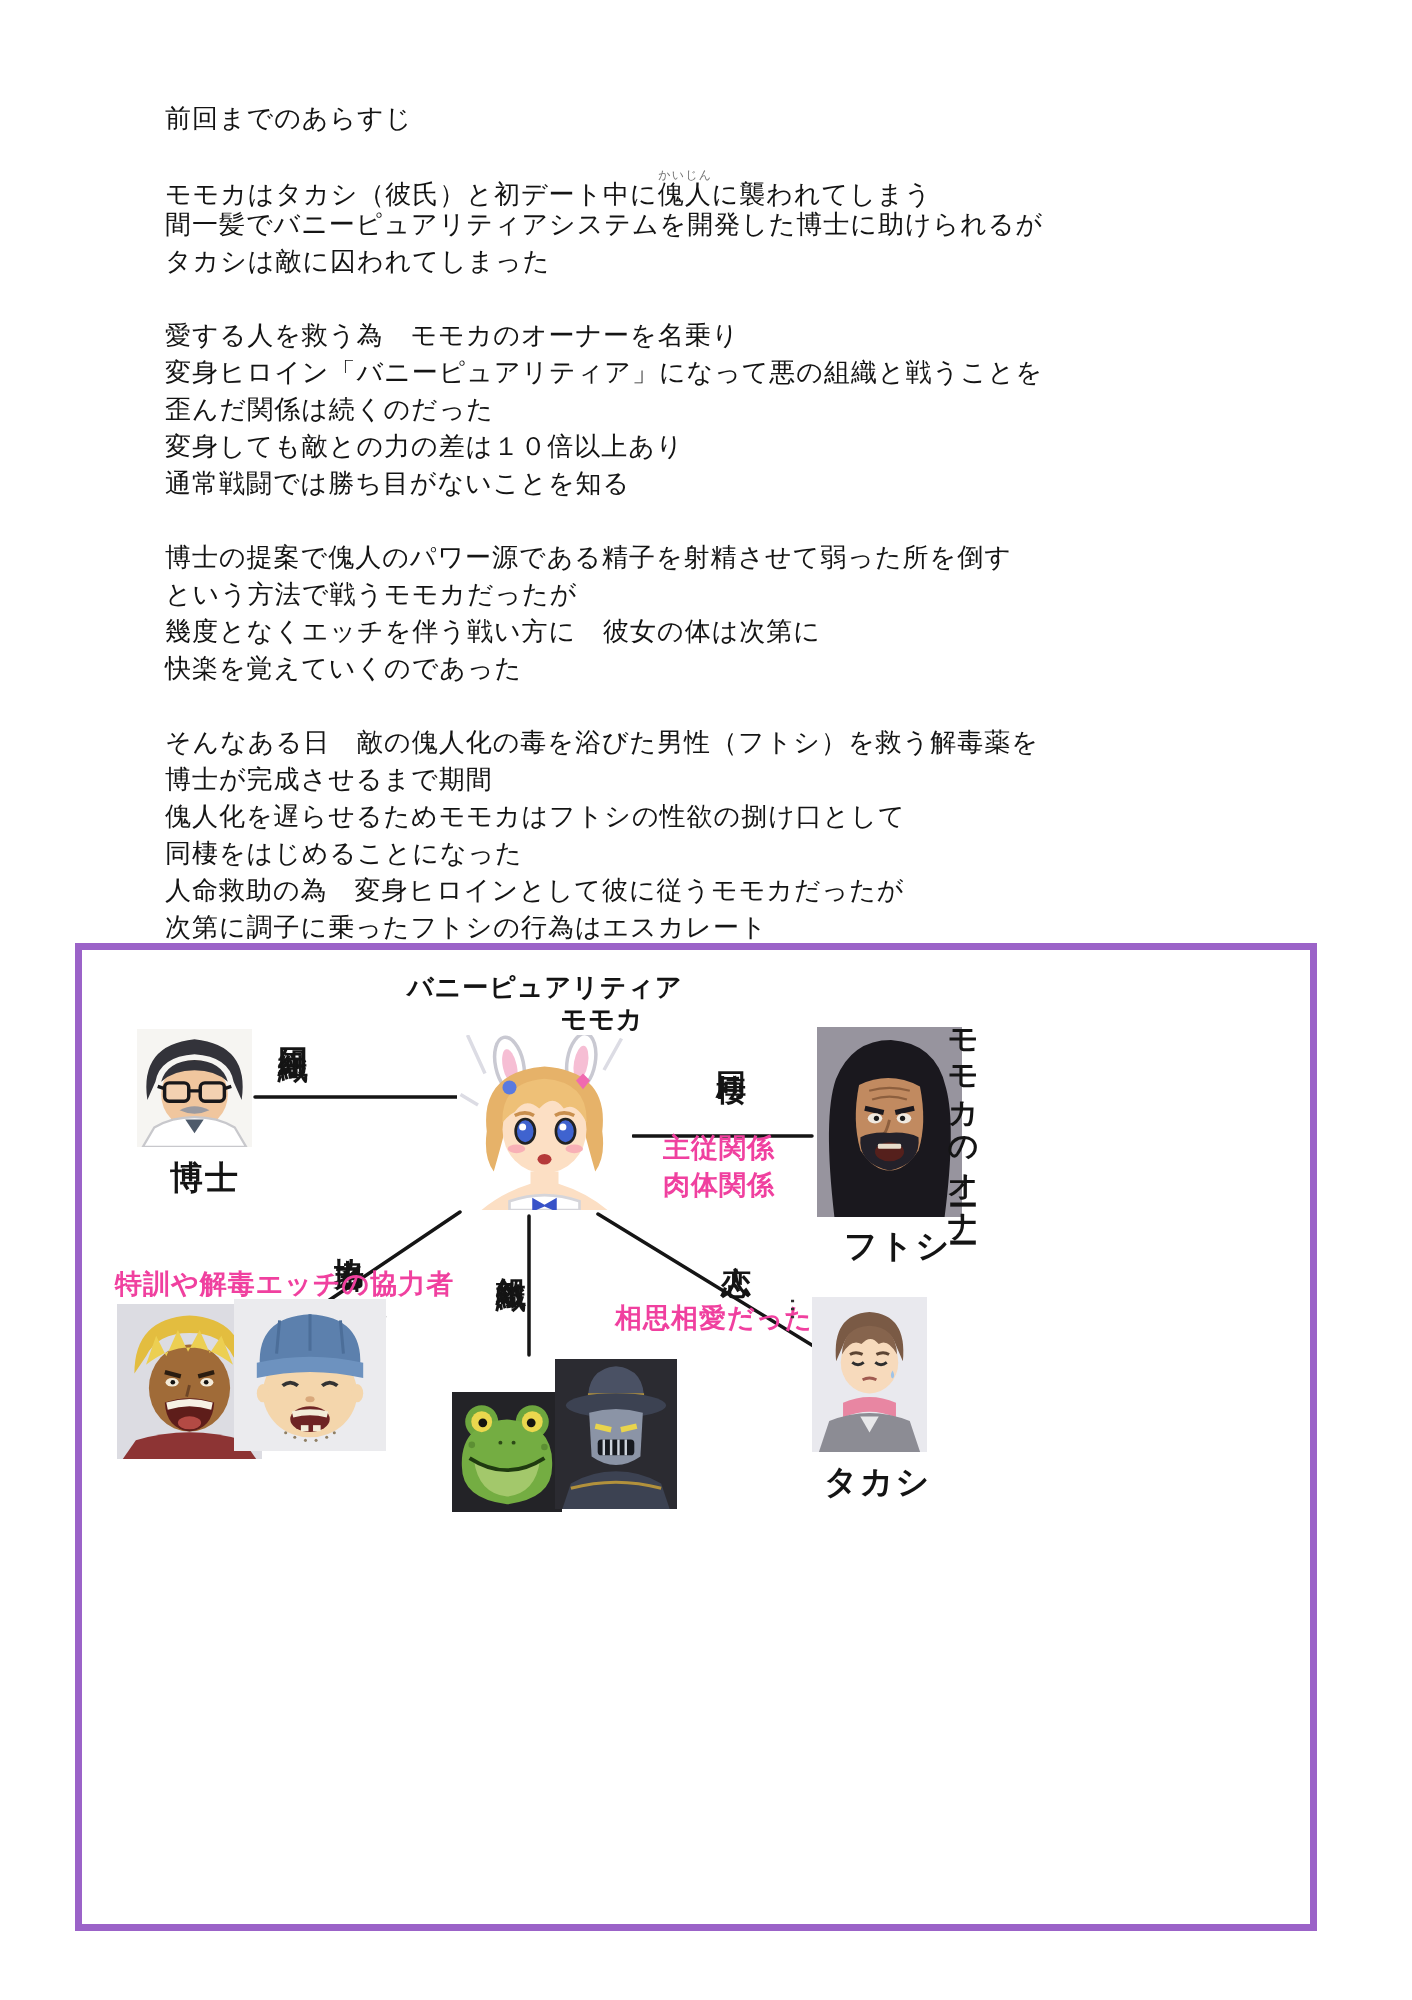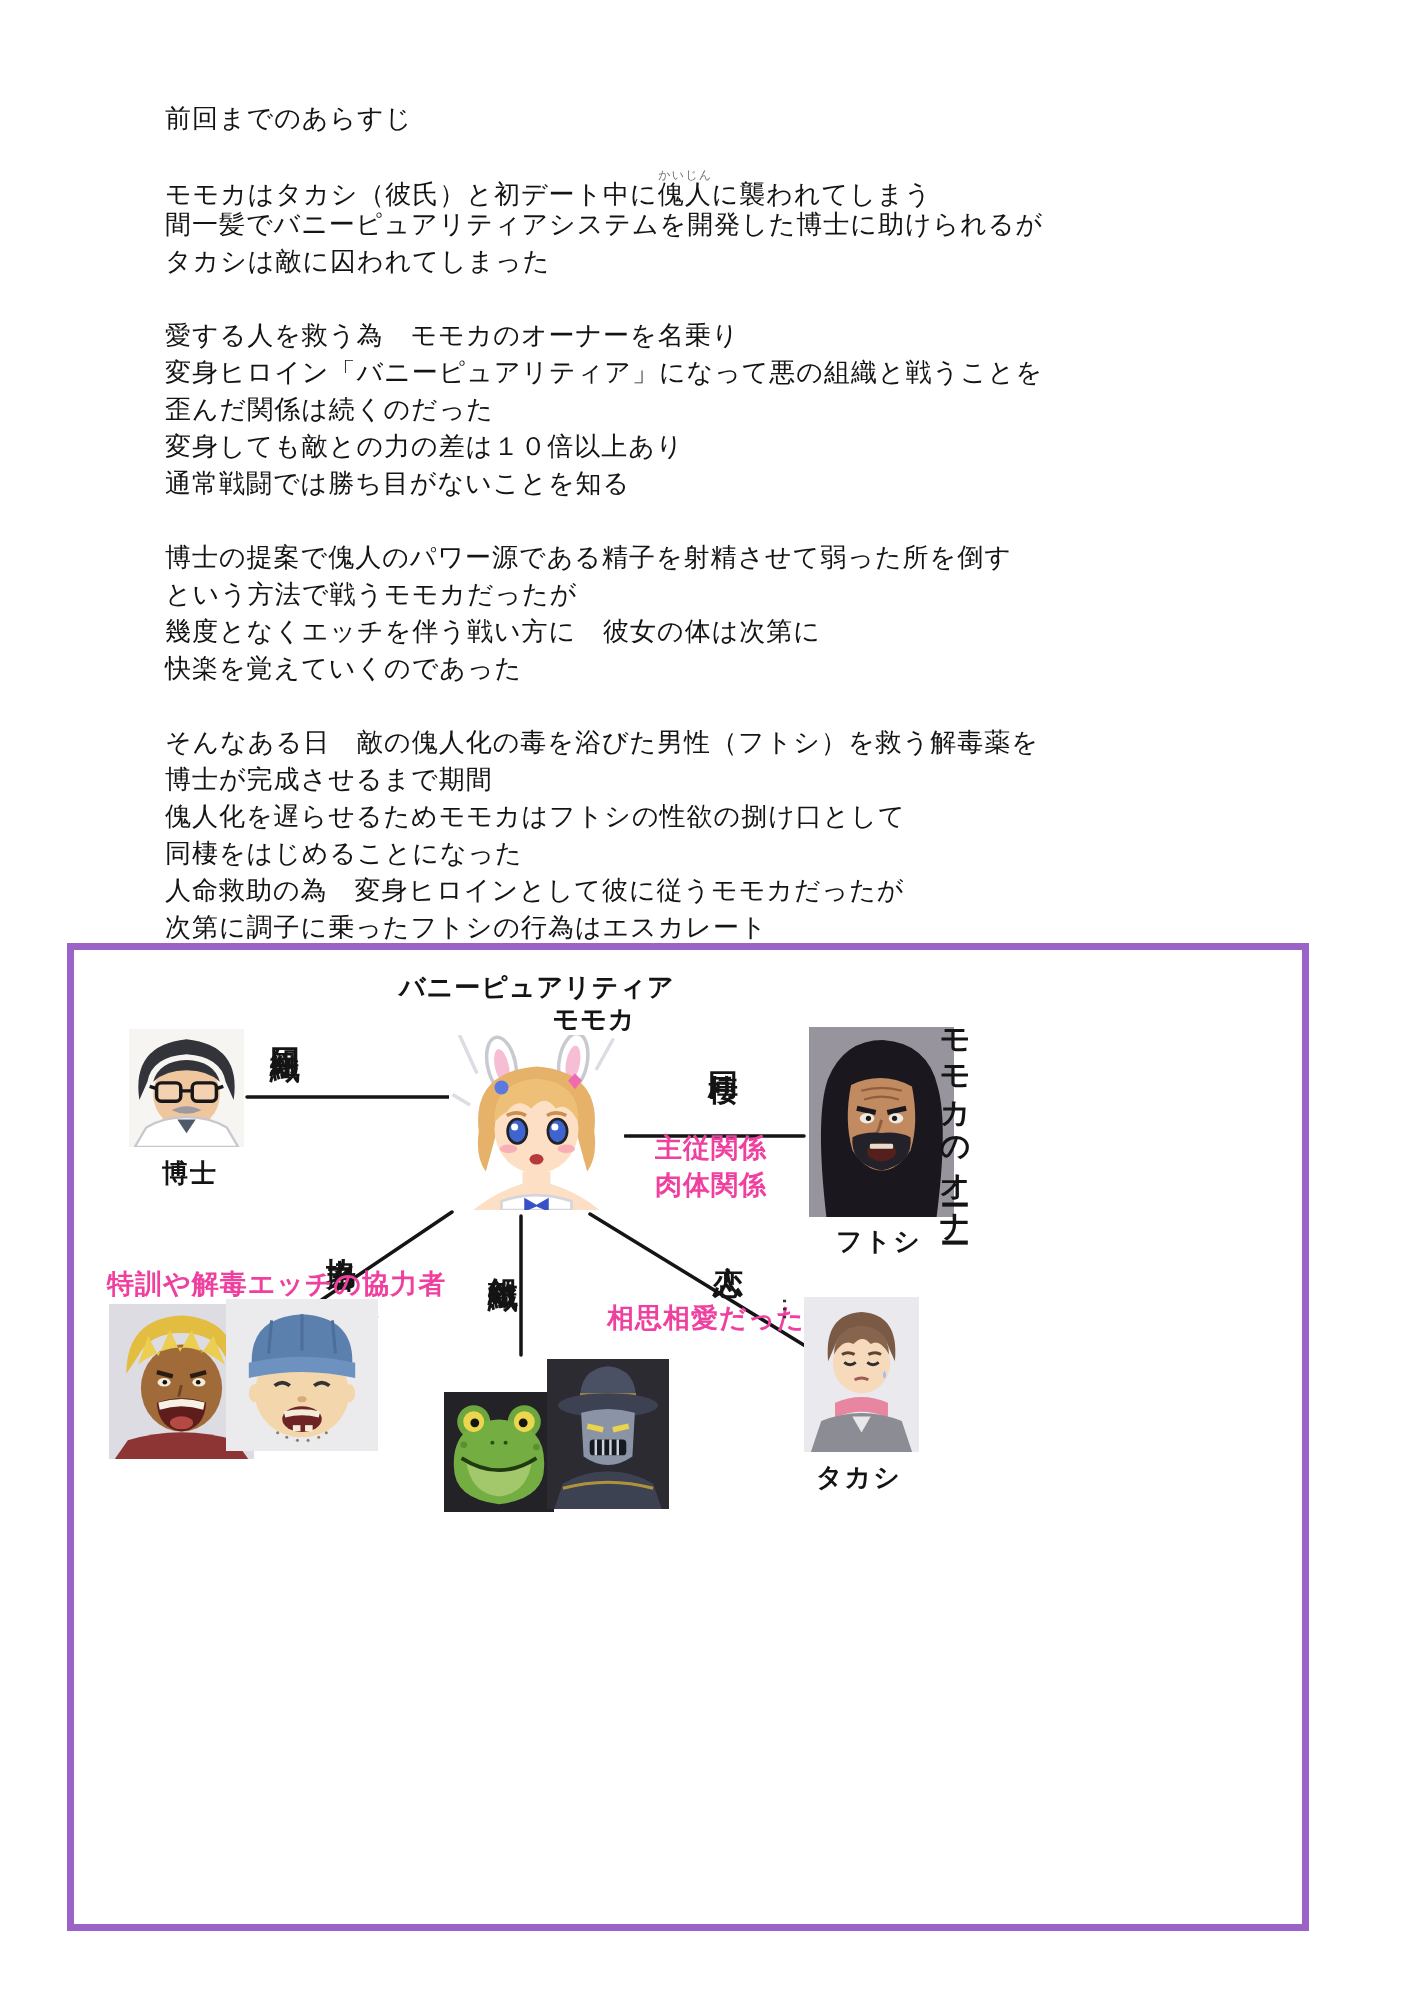--- a/index.html
+++ b/index.html
@@ -10,27 +10,27 @@
 
   
   .story { position:absolute; left:165px; top:100px; font-size:26px; line-height:37px; letter-spacing:1px; font-weight:500; }
   .story .title { margin-bottom:32px; }
   .story .para + .para { margin-top:37px; }
   .story .line { display:block; height:37px; white-space:nowrap; }
   ruby { ruby-position:over; }
   rt { font-size:12px; letter-spacing:0; color:#737373; }
 
   
-  .diagram { position:absolute; left:67px; top:943px; width:1242px; height:988px; border:7px solid var(--purple); background:#ffffff; }
+  .diagram { position:absolute; left:75px; top:943px; width:1242px; height:988px; border:7px solid var(--purple); background:#ffffff; }
   .dg { position:absolute; inset:0; }
   .lines-svg { position:absolute; left:0; top:0; }
   .abs { position:absolute; }
   .vtext { writing-mode:vertical-rl; text-orientation:mixed; }
   .rel-label { font-size:30px; font-weight:600; color:#141414; letter-spacing:2px; }
-  .caption { font-size:26px; font-weight:600; color:#141414; letter-spacing:2px; }
+  .caption { font-size:33px; font-weight:600; color:#141414; letter-spacing:2px; }
   .pink-note { color:var(--pink); font-size:27px; font-weight:600; letter-spacing:1px; white-space:nowrap; }
   .center-title { font-size:26px; font-weight:600; letter-spacing:1px; text-align:center; white-space:nowrap; }
   .portrait { position:absolute; }
   .portrait svg { display:block; width:100%; height:100%; }
   .breath { font-size:16px; color:#666; transform:rotate(8deg); }
   .mutter { font-size:24px; color:#333; transform:rotate(90deg); transform-origin:center; }
 </style>
 </head>
 <body>
 

